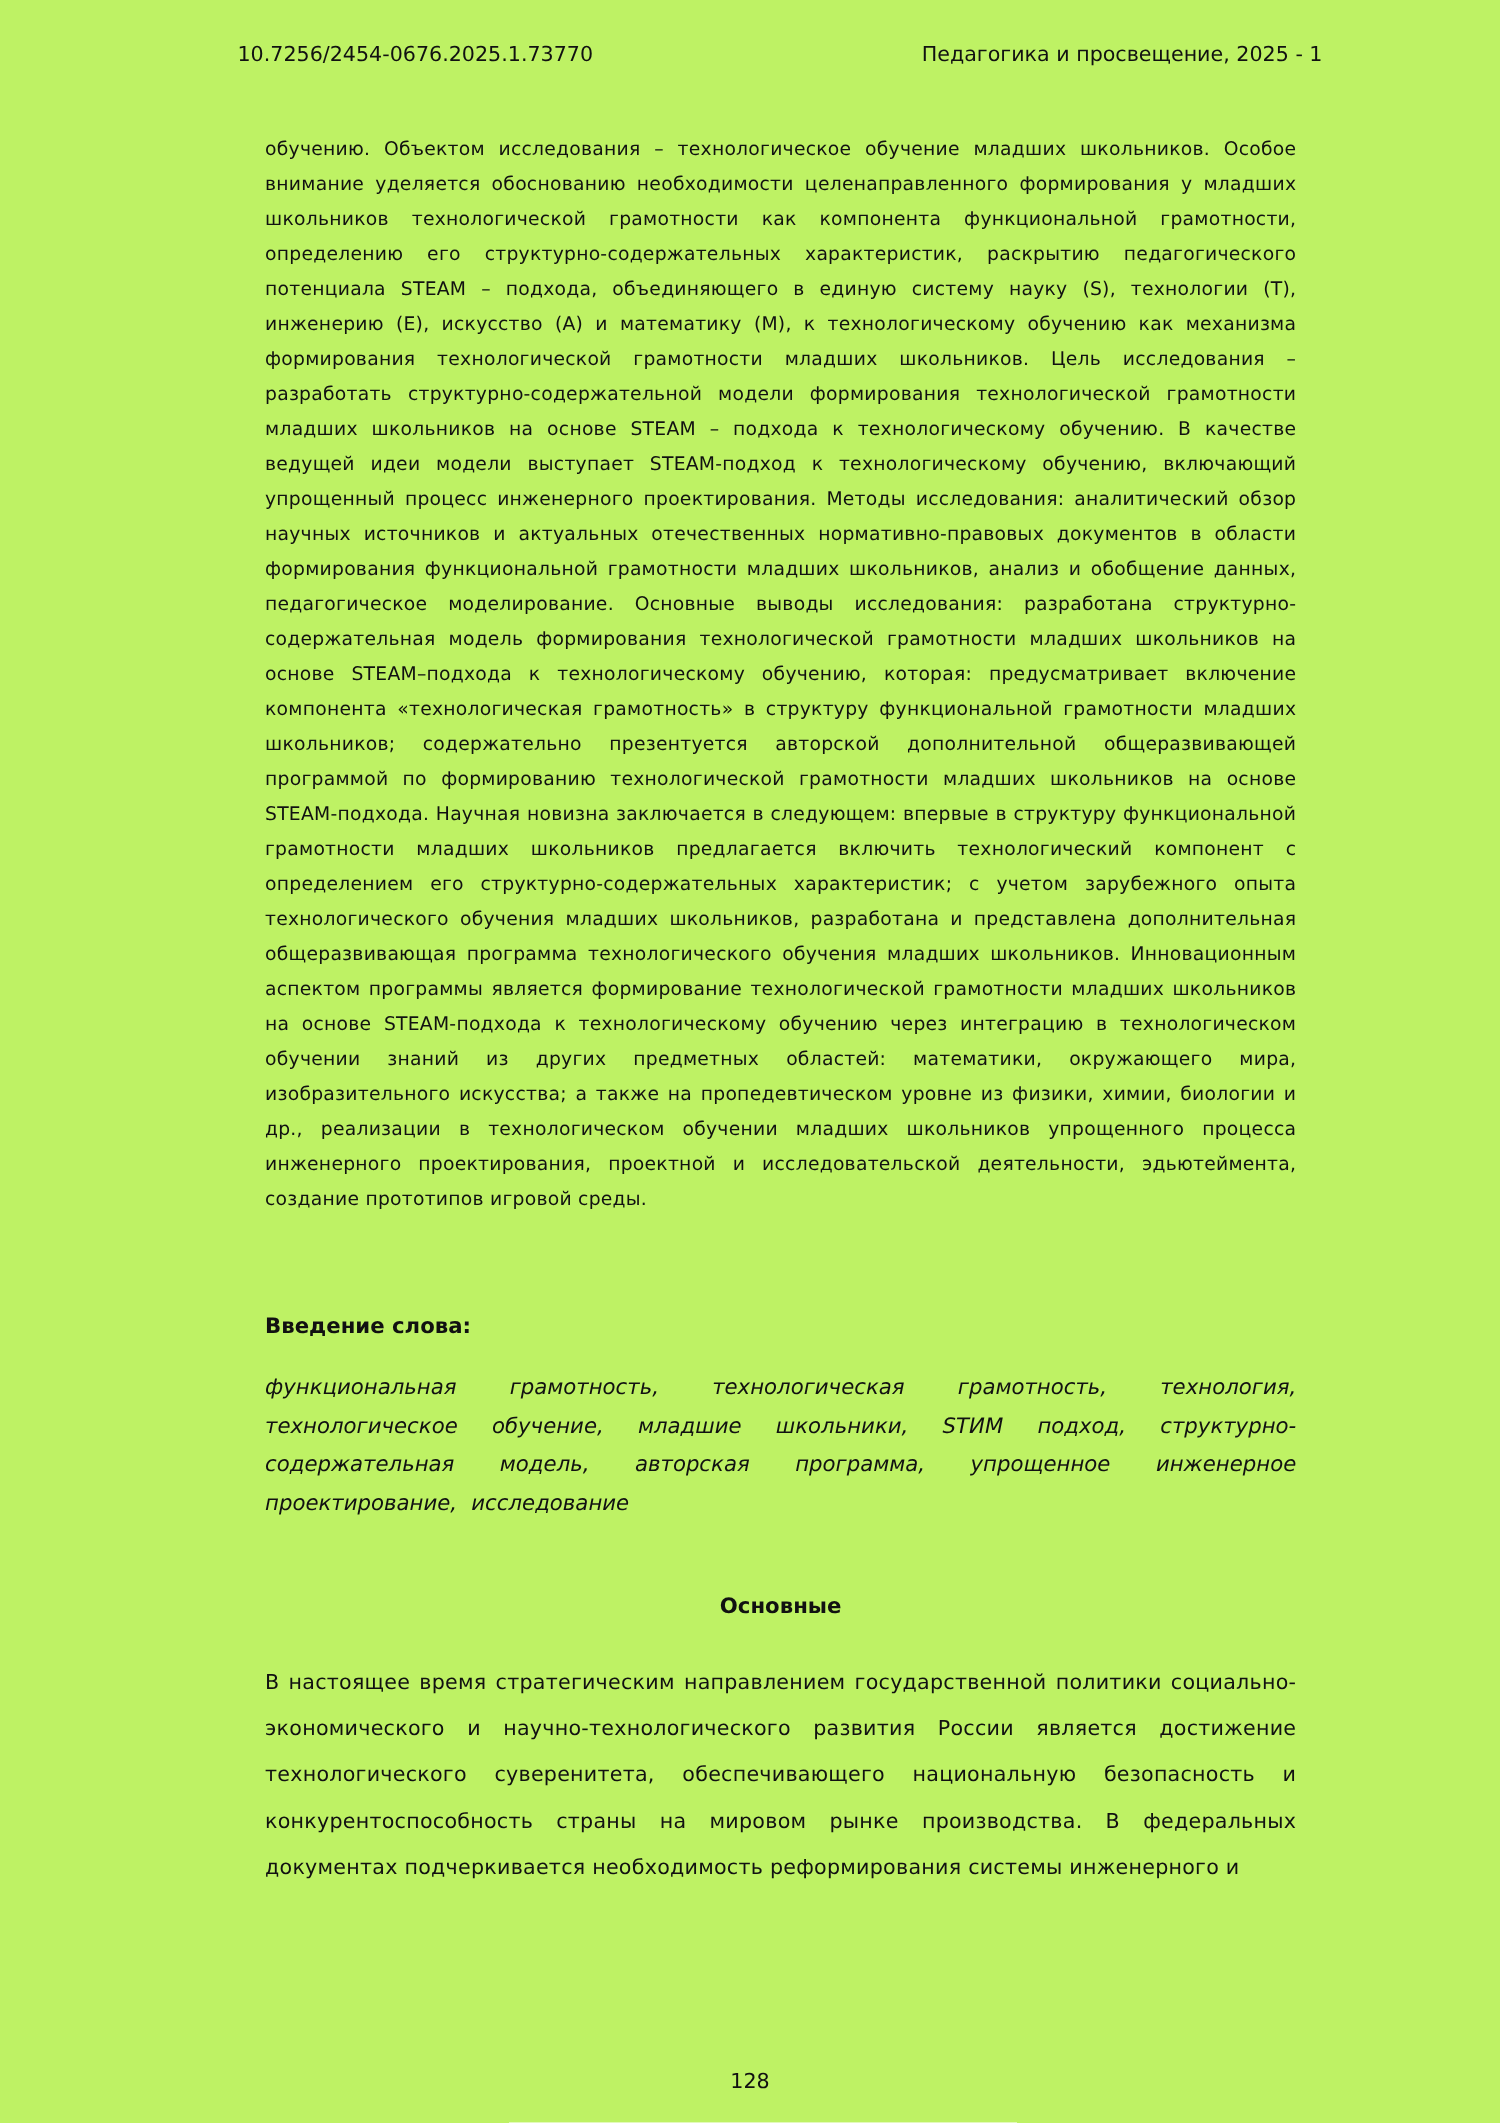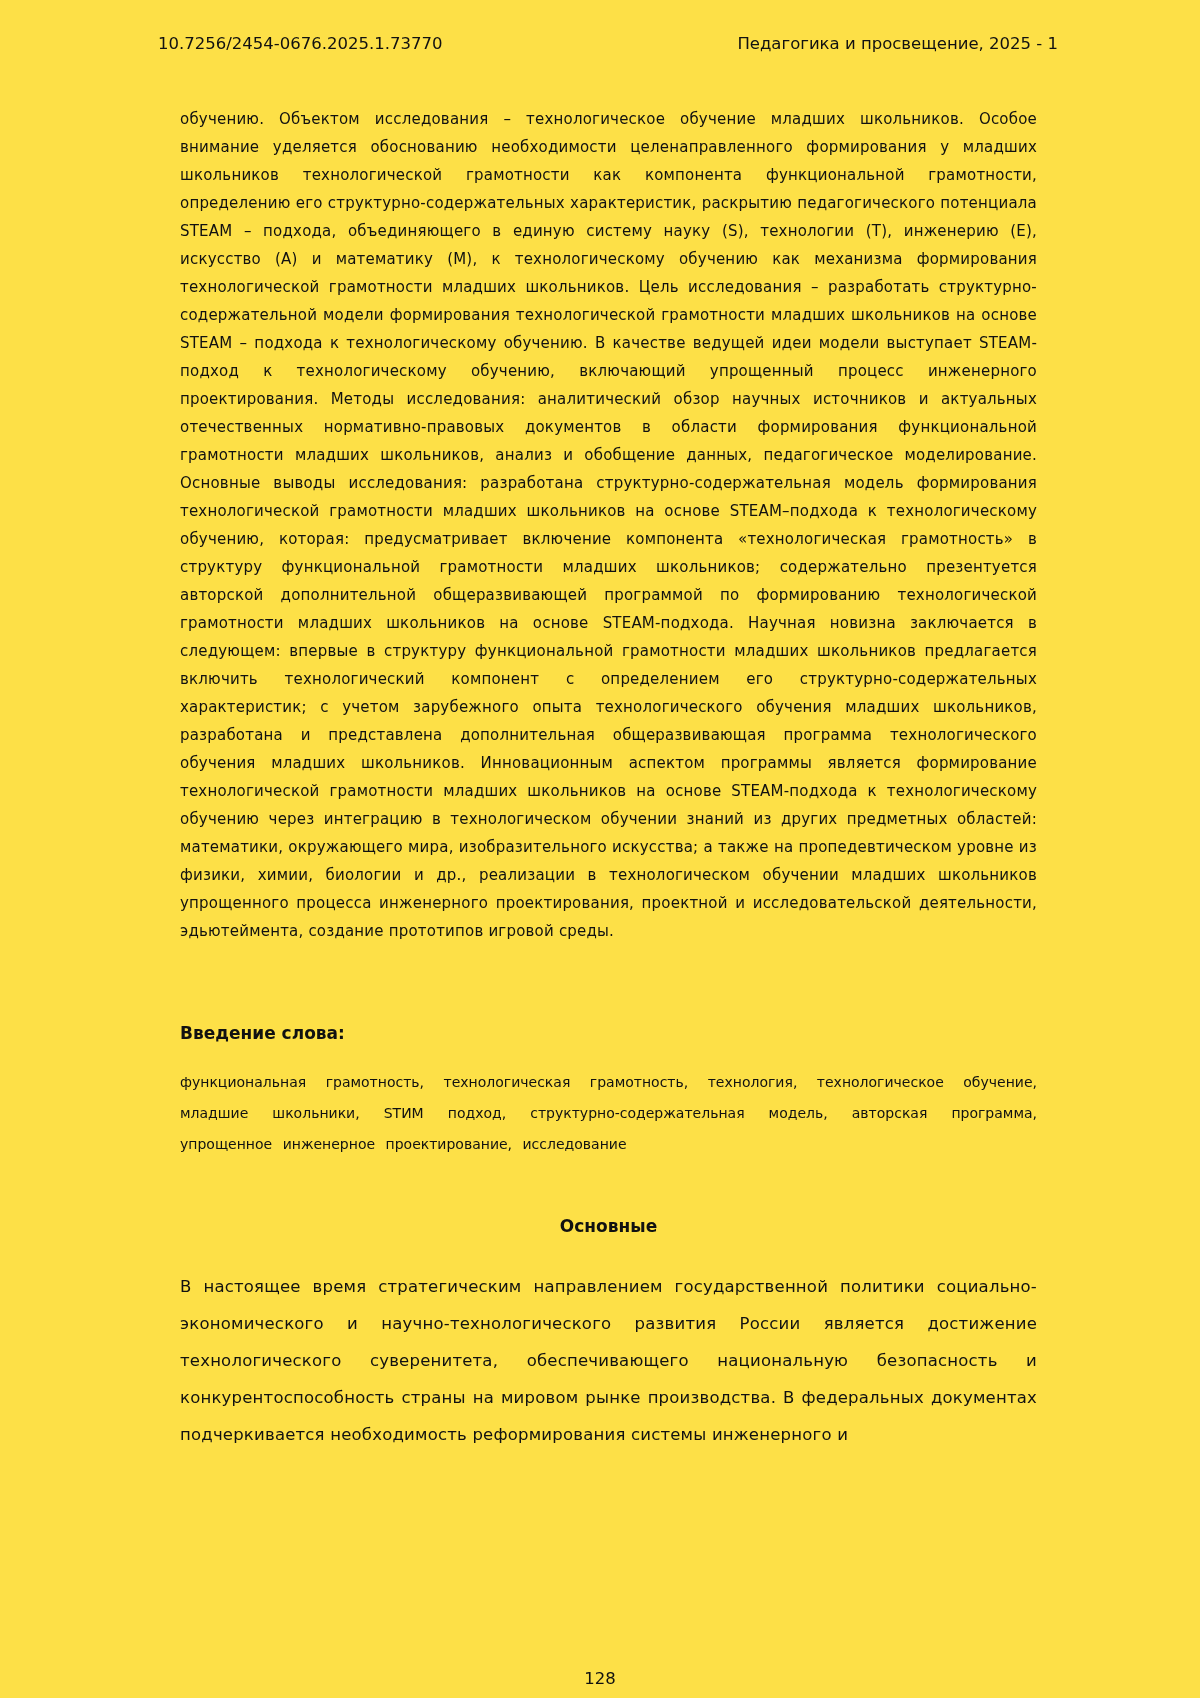--- a/index.html
+++ b/index.html
@@ -5,25 +5,26 @@
   html, body {
     margin: 0;
     padding: 0;
     background: #ffffff;
   }
   .page {
     position: relative;
     width: 1200px;
     height: 1698px;
     margin: 0 auto;
-    background: #fde047;
+    background: #bef264;
     color: #111111;
     font-family: "DejaVu Sans", "Liberation Sans", sans-serif;
     box-sizing: border-box;
     overflow: hidden;
+    padding-left: 32px;
   }
   .page-header {
     display: flex;
     justify-content: space-between;
     align-items: baseline;
     padding: 34px 142px 0 158px;
     font-size: 16.5px;
     color: #111111;
   }
   .content {
@@ -37,41 +38,42 @@
     letter-spacing: 0.2px;
   }
   .kw-label {
     margin: 78px 0 0 0;
     font-size: 17px;
     font-weight: bold;
     text-align: left;
   }
   .keywords {
     margin: 24px 0 3px 0;
-    font-size: 14px;
+    font-size: 17px;
     line-height: 31px;
     word-spacing: 6px;
+    font-style: italic;
   }
   .section-title {
     margin: 56px 0 0 0;
     font-size: 17px;
     font-weight: bold;
     text-align: center;
   }
   .intro {
     margin: 32px 0 0 0;
     font-size: 16.5px;
     line-height: 37px;
     letter-spacing: 0.2px;
   }
   .page-footer {
     position: absolute;
     left: 0;
     right: 0;
-    bottom: 10px;
+    bottom: 24px;
     text-align: center;
     font-size: 16.5px;
     color: #111111;
   }
 </style>
 </head>
 <body>
 
 <div class="page">
 

